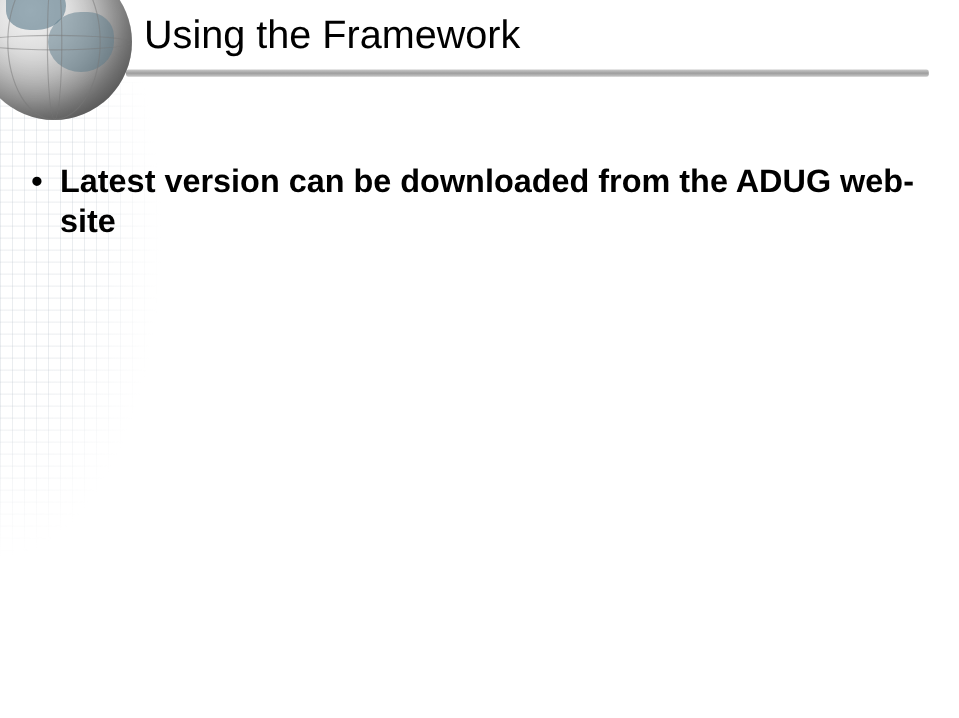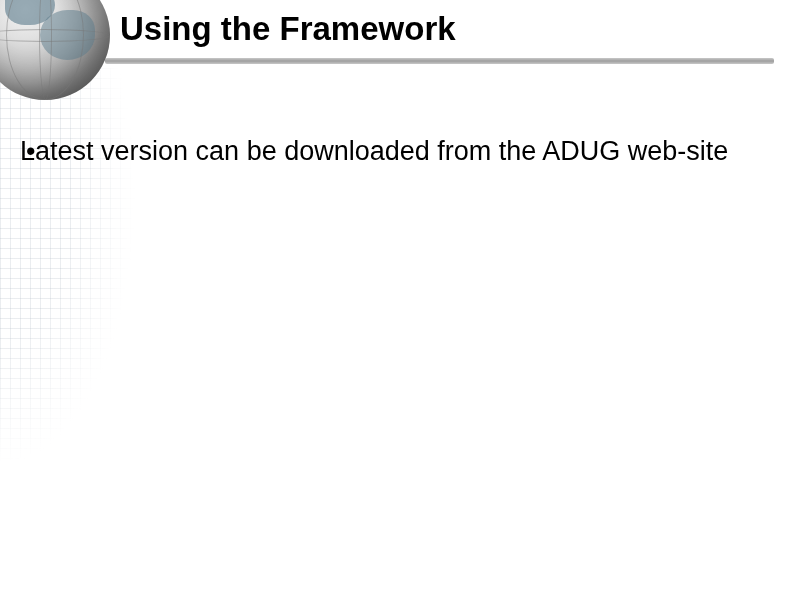--- a/index.html
+++ b/index.html
@@ -50,21 +50,21 @@
     border-radius: 50%;
   }
   .m1 { top: 0; left: 45%; width: 10%; height: 100%; }
   .m2 { top: 0; left: 20%; width: 60%; height: 100%; }
   .m3 { top: 45%; left: 0; width: 100%; height: 10%; }
   .title {
     position: absolute;
     top: 10px;
     left: 120px;
     font-size: 33px;
-    font-weight: bold;
+    font-weight: normal;
     color: #000;
     z-index: 3;
   }
   .divider {
     position: absolute;
     top: 58px;
     left: 105px;
     right: 25px;
     height: 6px;
     background: linear-gradient(to bottom, #c8c8c8 0%, #9e9e9e 50%, #c8c8c8 100%);
@@ -92,22 +92,24 @@
     right: 30px;
     z-index: 2;
   }
   .content ul {
     list-style: none;
   }
   .content li {
     font-size: 27px;
     color: #000;
     line-height: 1.22;
+    padding-left: 30px;
     position: relative;
     margin-bottom: 2px;
+    font-weight: bold;
   }
   .content li::before {
     content: "•";
     position: absolute;
     left: 6px;
     top: 0;
     font-size: 27px;
   }
 </style>
 </head>

